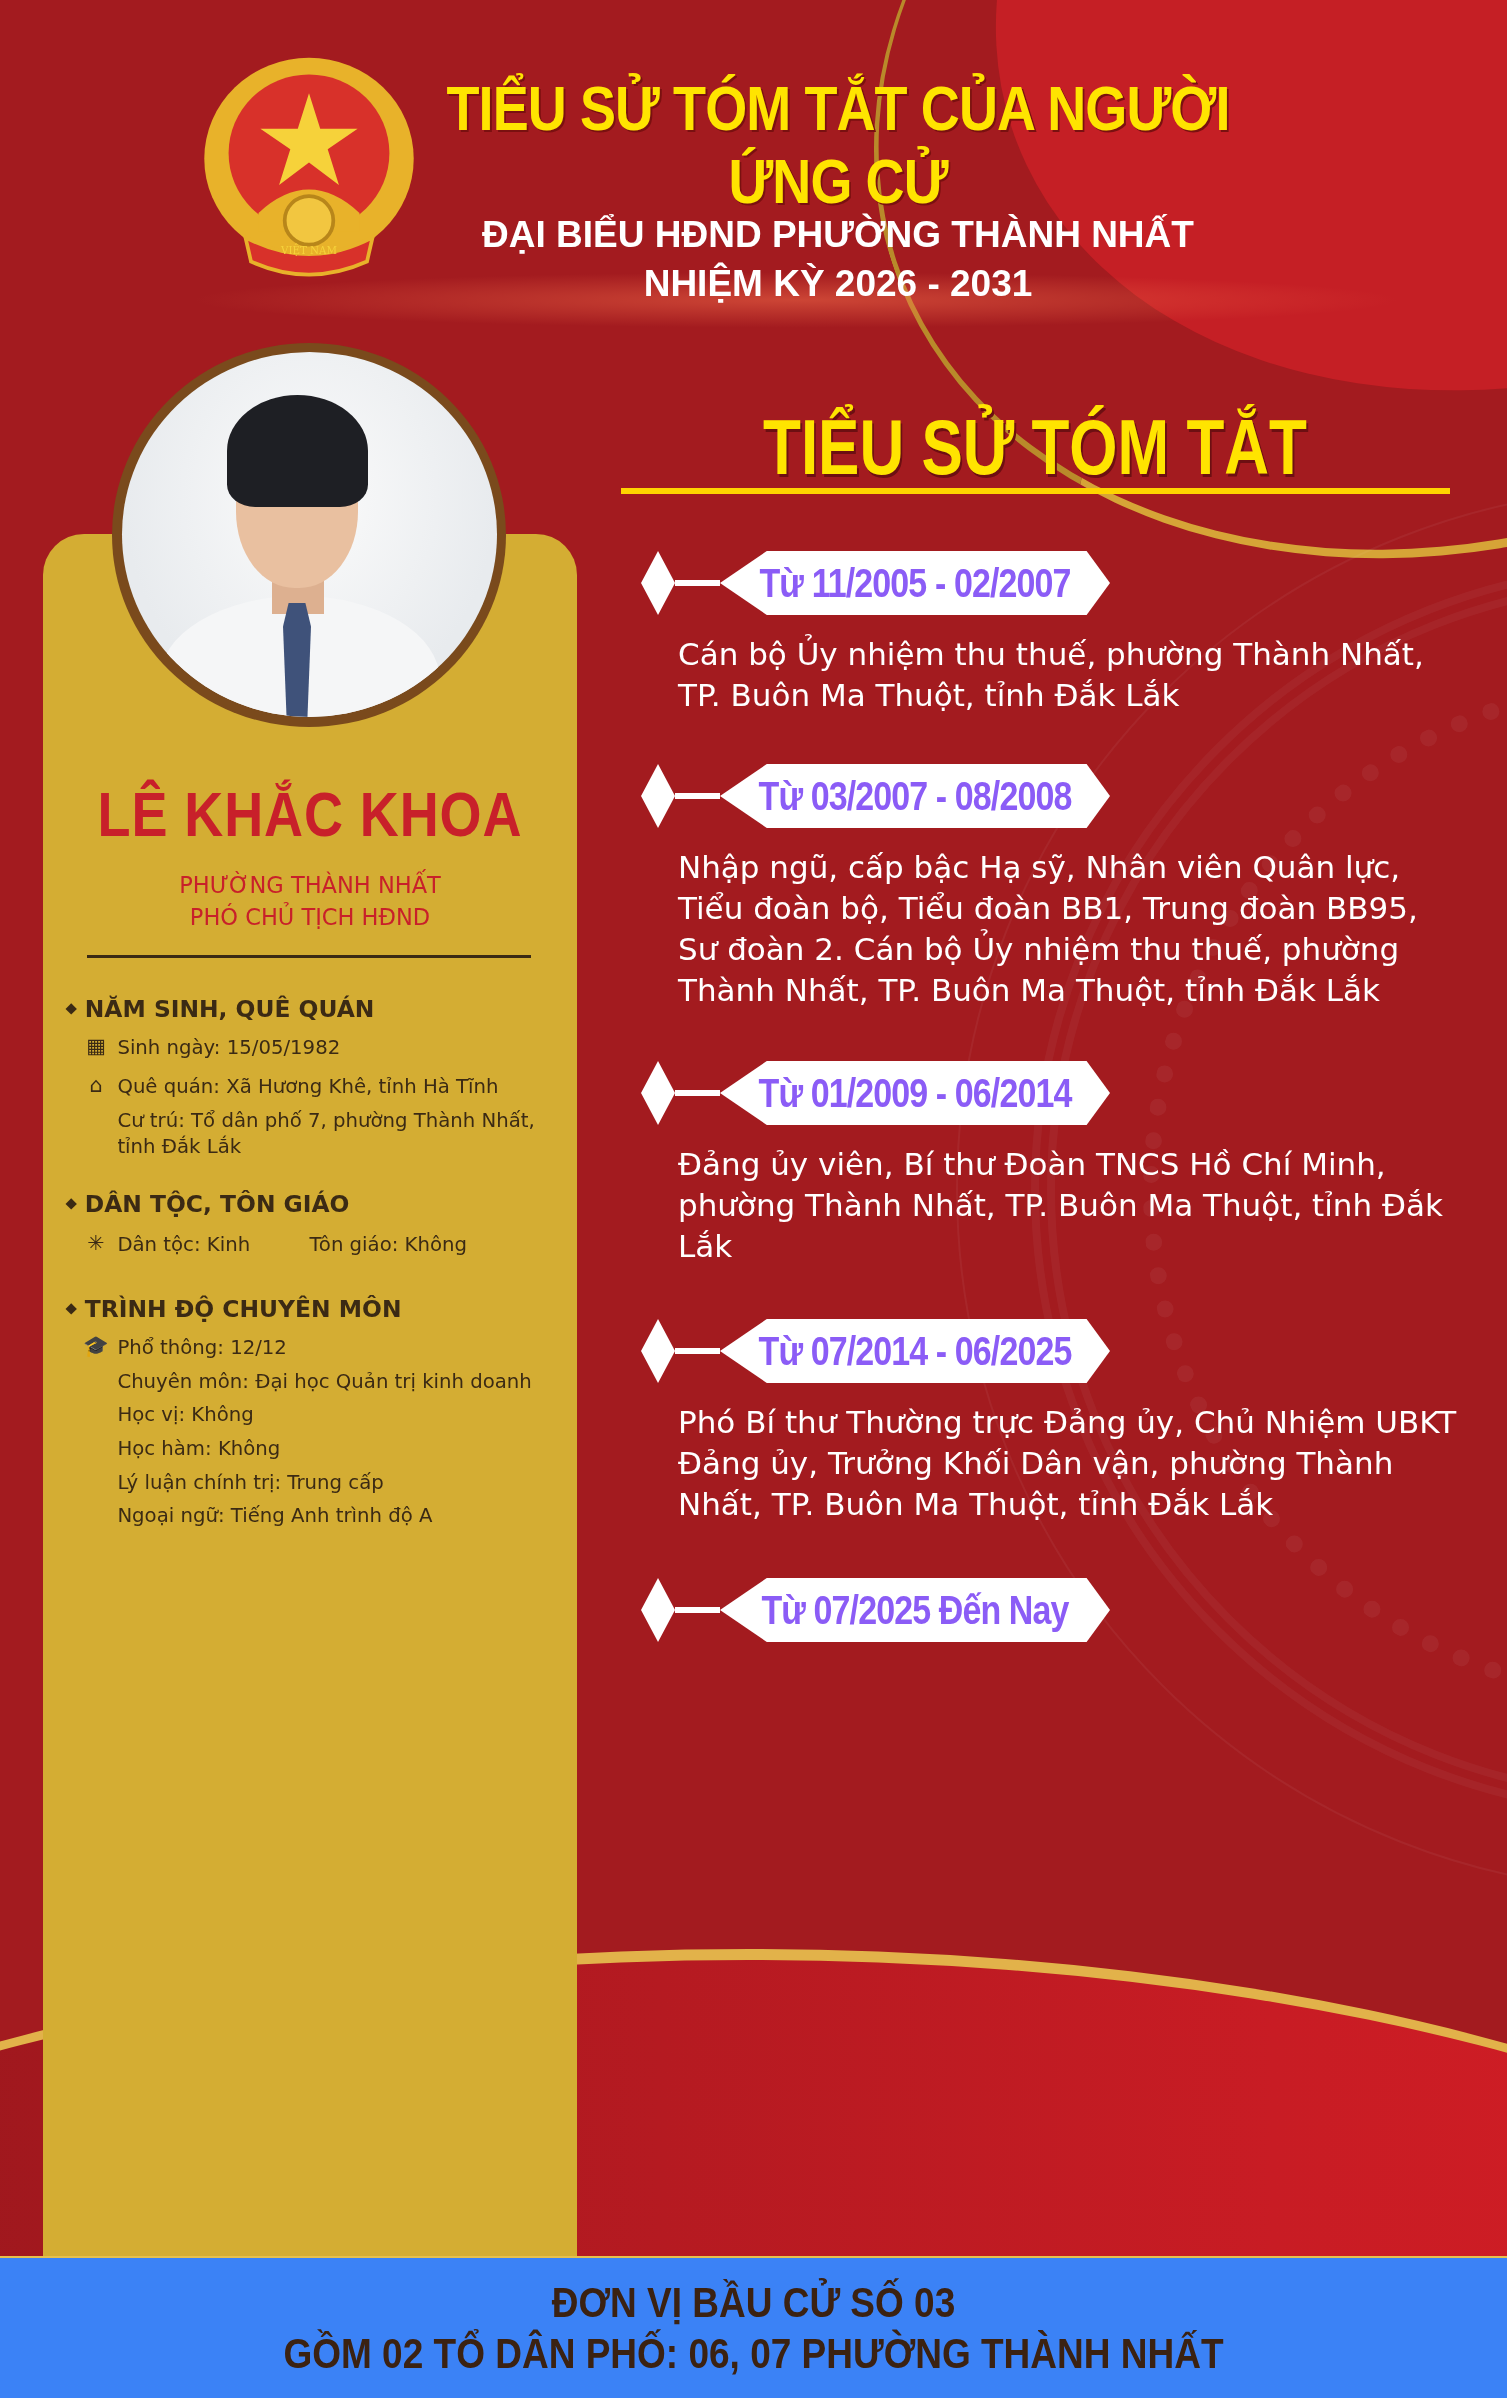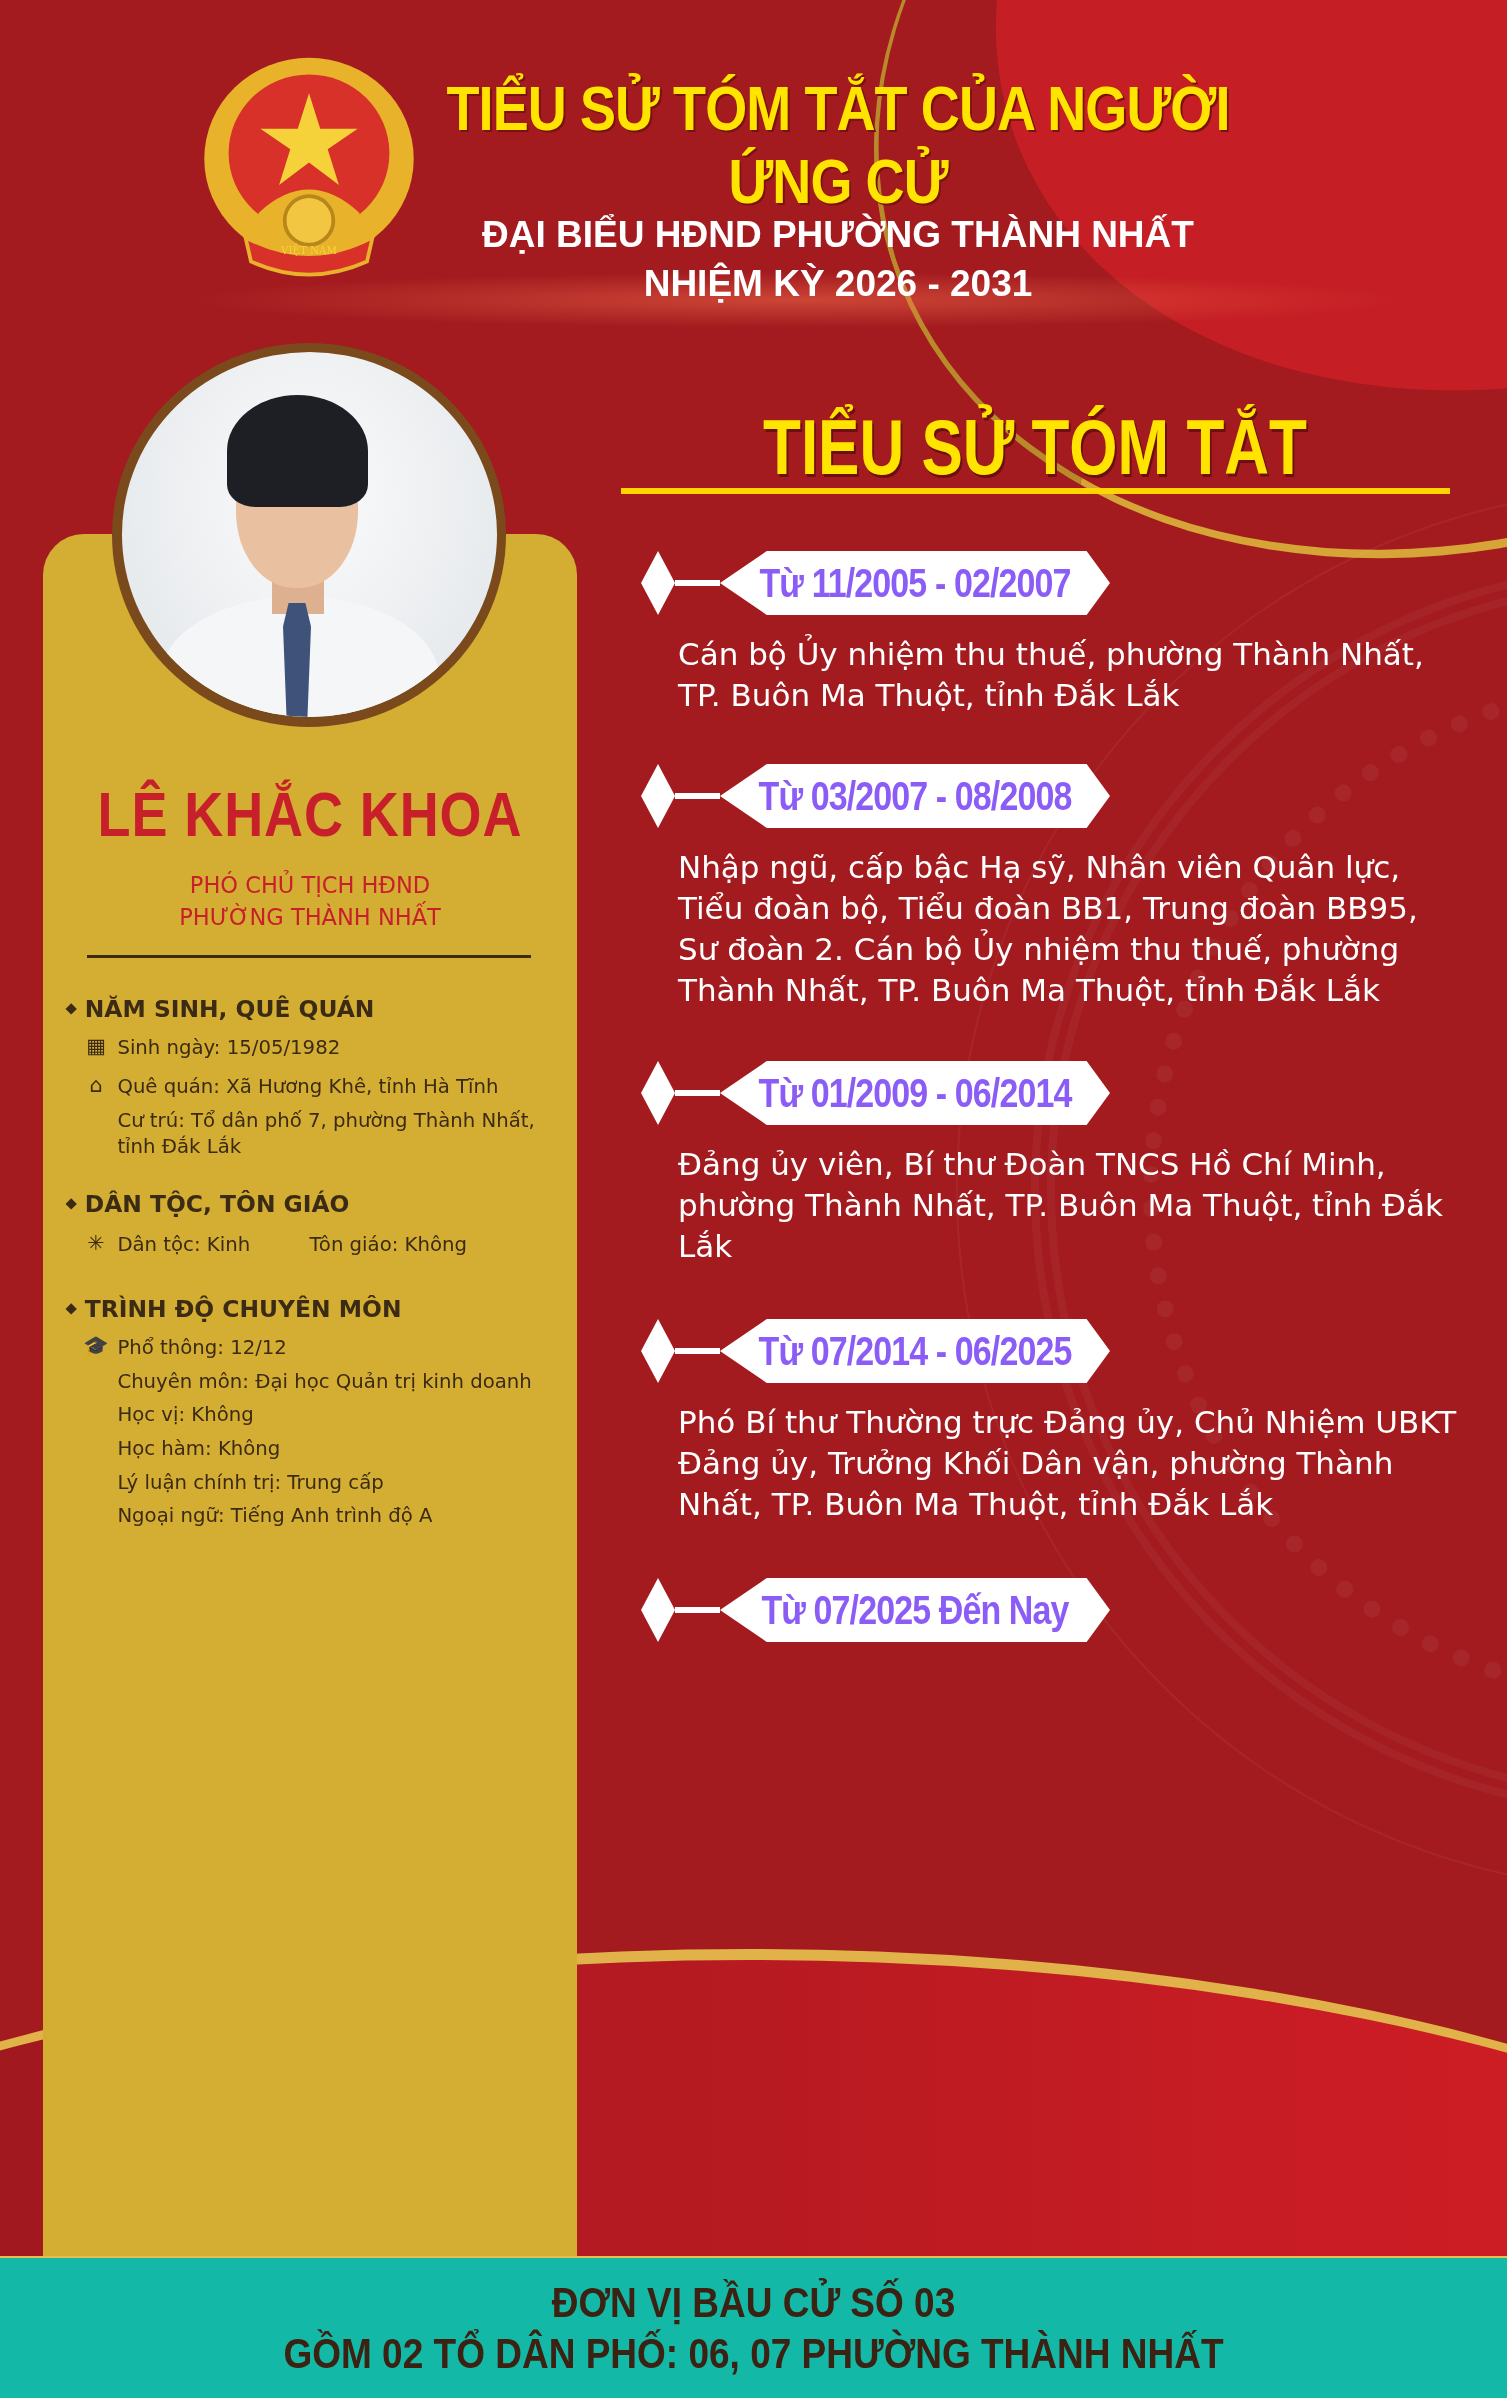--- a/index.html
+++ b/index.html
@@ -65,21 +65,21 @@
     clip-path: polygon(12% 0, 94% 0, 100% 50%, 94% 100%, 12% 100%, 0 50%);
     display: flex; align-items: center; justify-content: center;
     font-family: "Liberation Sans", sans-serif; font-weight: 700; font-size: 34px; color: #8b5cf6;
     transform-origin: center; letter-spacing: -0.9px; }
   .tl-box span { display: inline-block; transform: scaleY(1.2); }
   .tl-text { margin-top: 19px; margin-left: 37px; font-family: "DejaVu Sans", sans-serif; font-size: 31px; line-height: 41px; color: #ffffff; width: 787px; }
 
   
   .bottom-red { position: absolute; left: -562px; top: 1949px; width: 2623px; height: 1031px; border-radius: 50%;
     background: linear-gradient(90deg, #8f161b, #c81c24 70%, #d81e25); border-top: 11.2px solid #e2b24a; }
-  .footer { position: absolute; left: 0; top: 2256px; width: 1507px; height: 142px; background: #14b8a6; border-top: 2.8px solid #e6c04c; }
+  .footer { position: absolute; left: 0; top: 2256px; width: 1507px; height: 142px; background: #3b82f6; border-top: 2.8px solid #e6c04c; }
   .footer-line { position: absolute; left: 0; width: 1507px; text-align: center;
     font-family: "Liberation Sans", sans-serif; font-weight: 700; font-size: 37px; color: #3b2212; transform: scaleY(1.15); }
 </style>
 </head>
 <body>
 
 <div class="page">
   <div class="corner-fill"></div>
   <div class="corner-swoosh"></div>
   <div class="drum"></div>
@@ -110,22 +110,22 @@
   <div class="portrait">
     <div class="shirt"></div>
     <div class="neck"></div>
     <div class="face"></div>
     <div class="hair"></div>
     <div class="tie"></div>
   </div>
 
   <div class="cand-name">LÊ KHẮC KHOA</div>
   <div class="cand-role">
+    <div>PHƯỜNG THÀNH NHẤT</div>
     <div>PHÓ CHỦ TỊCH HĐND</div>
-    <div>PHƯỜNG THÀNH NHẤT</div>
   </div>
   <div class="panel-divider"></div>
 
   <div class="section" style="top:995px;">
     <div class="sec-head">
       <span class="bullet"></span>
       <span>NĂM SINH, QUÊ QUÁN</span>
     </div>
     <div class="row" style="margin-top:11.2px;">
       <span class="ico">▦</span>

